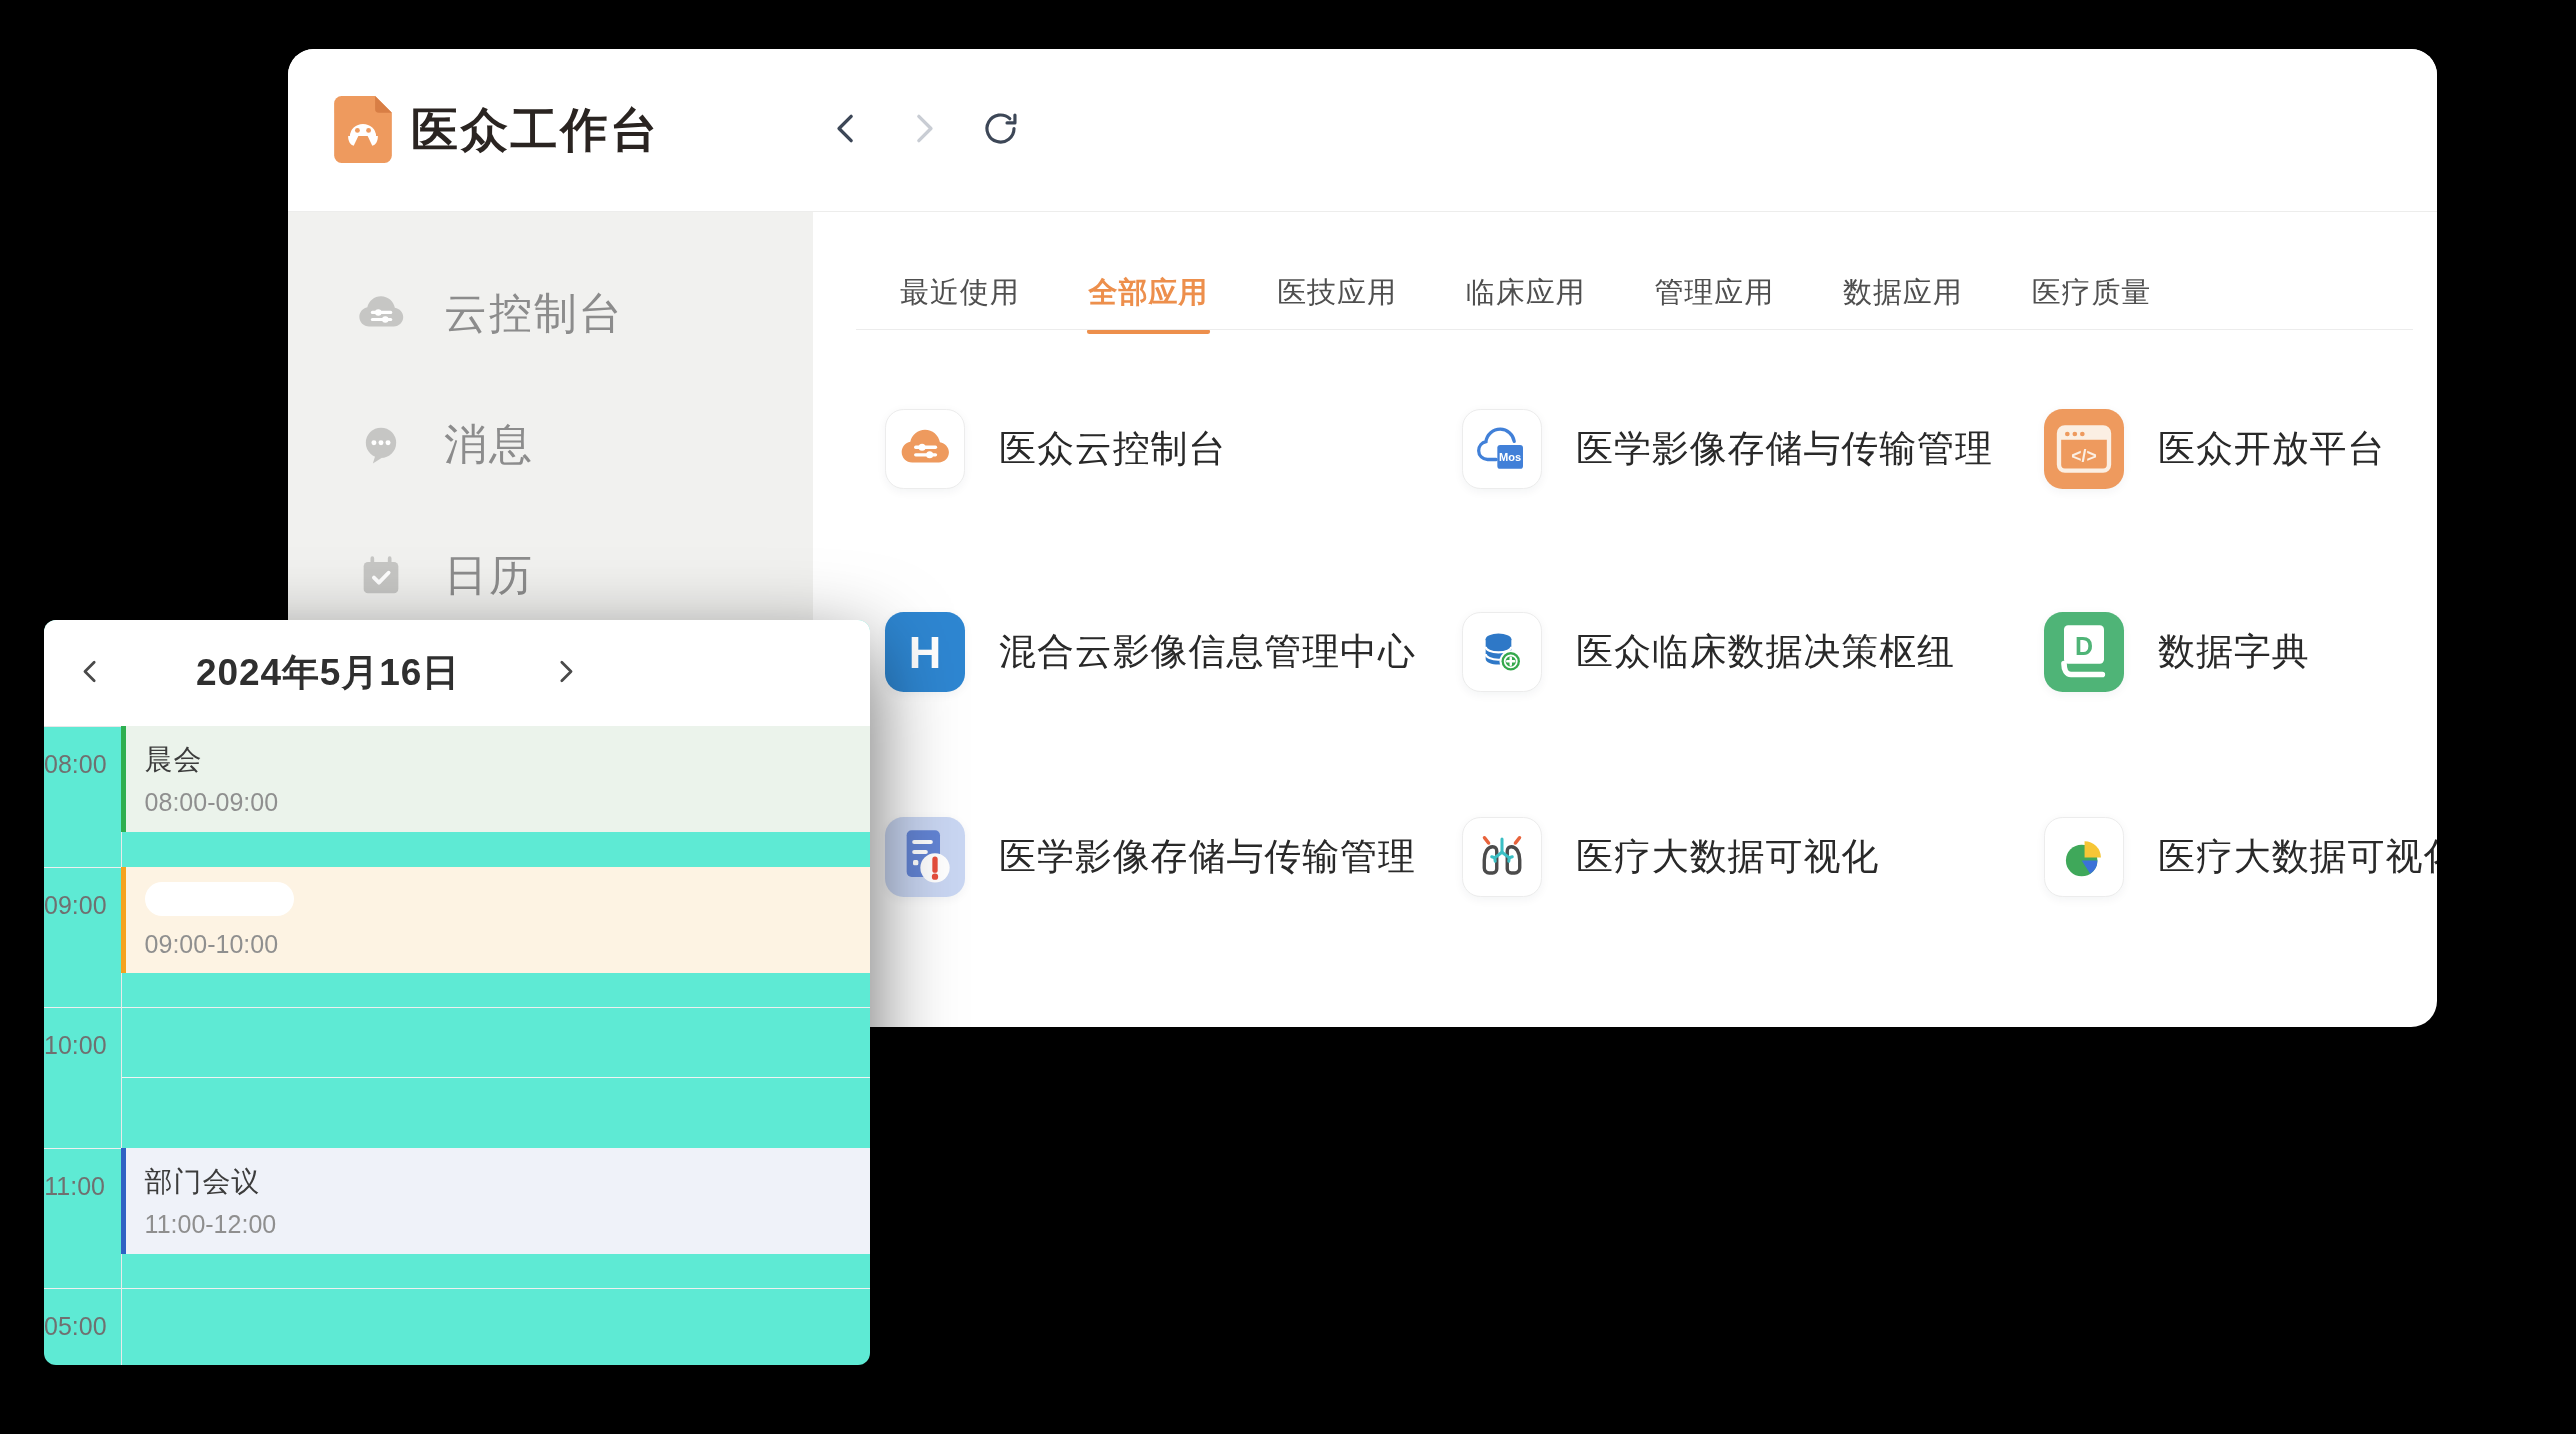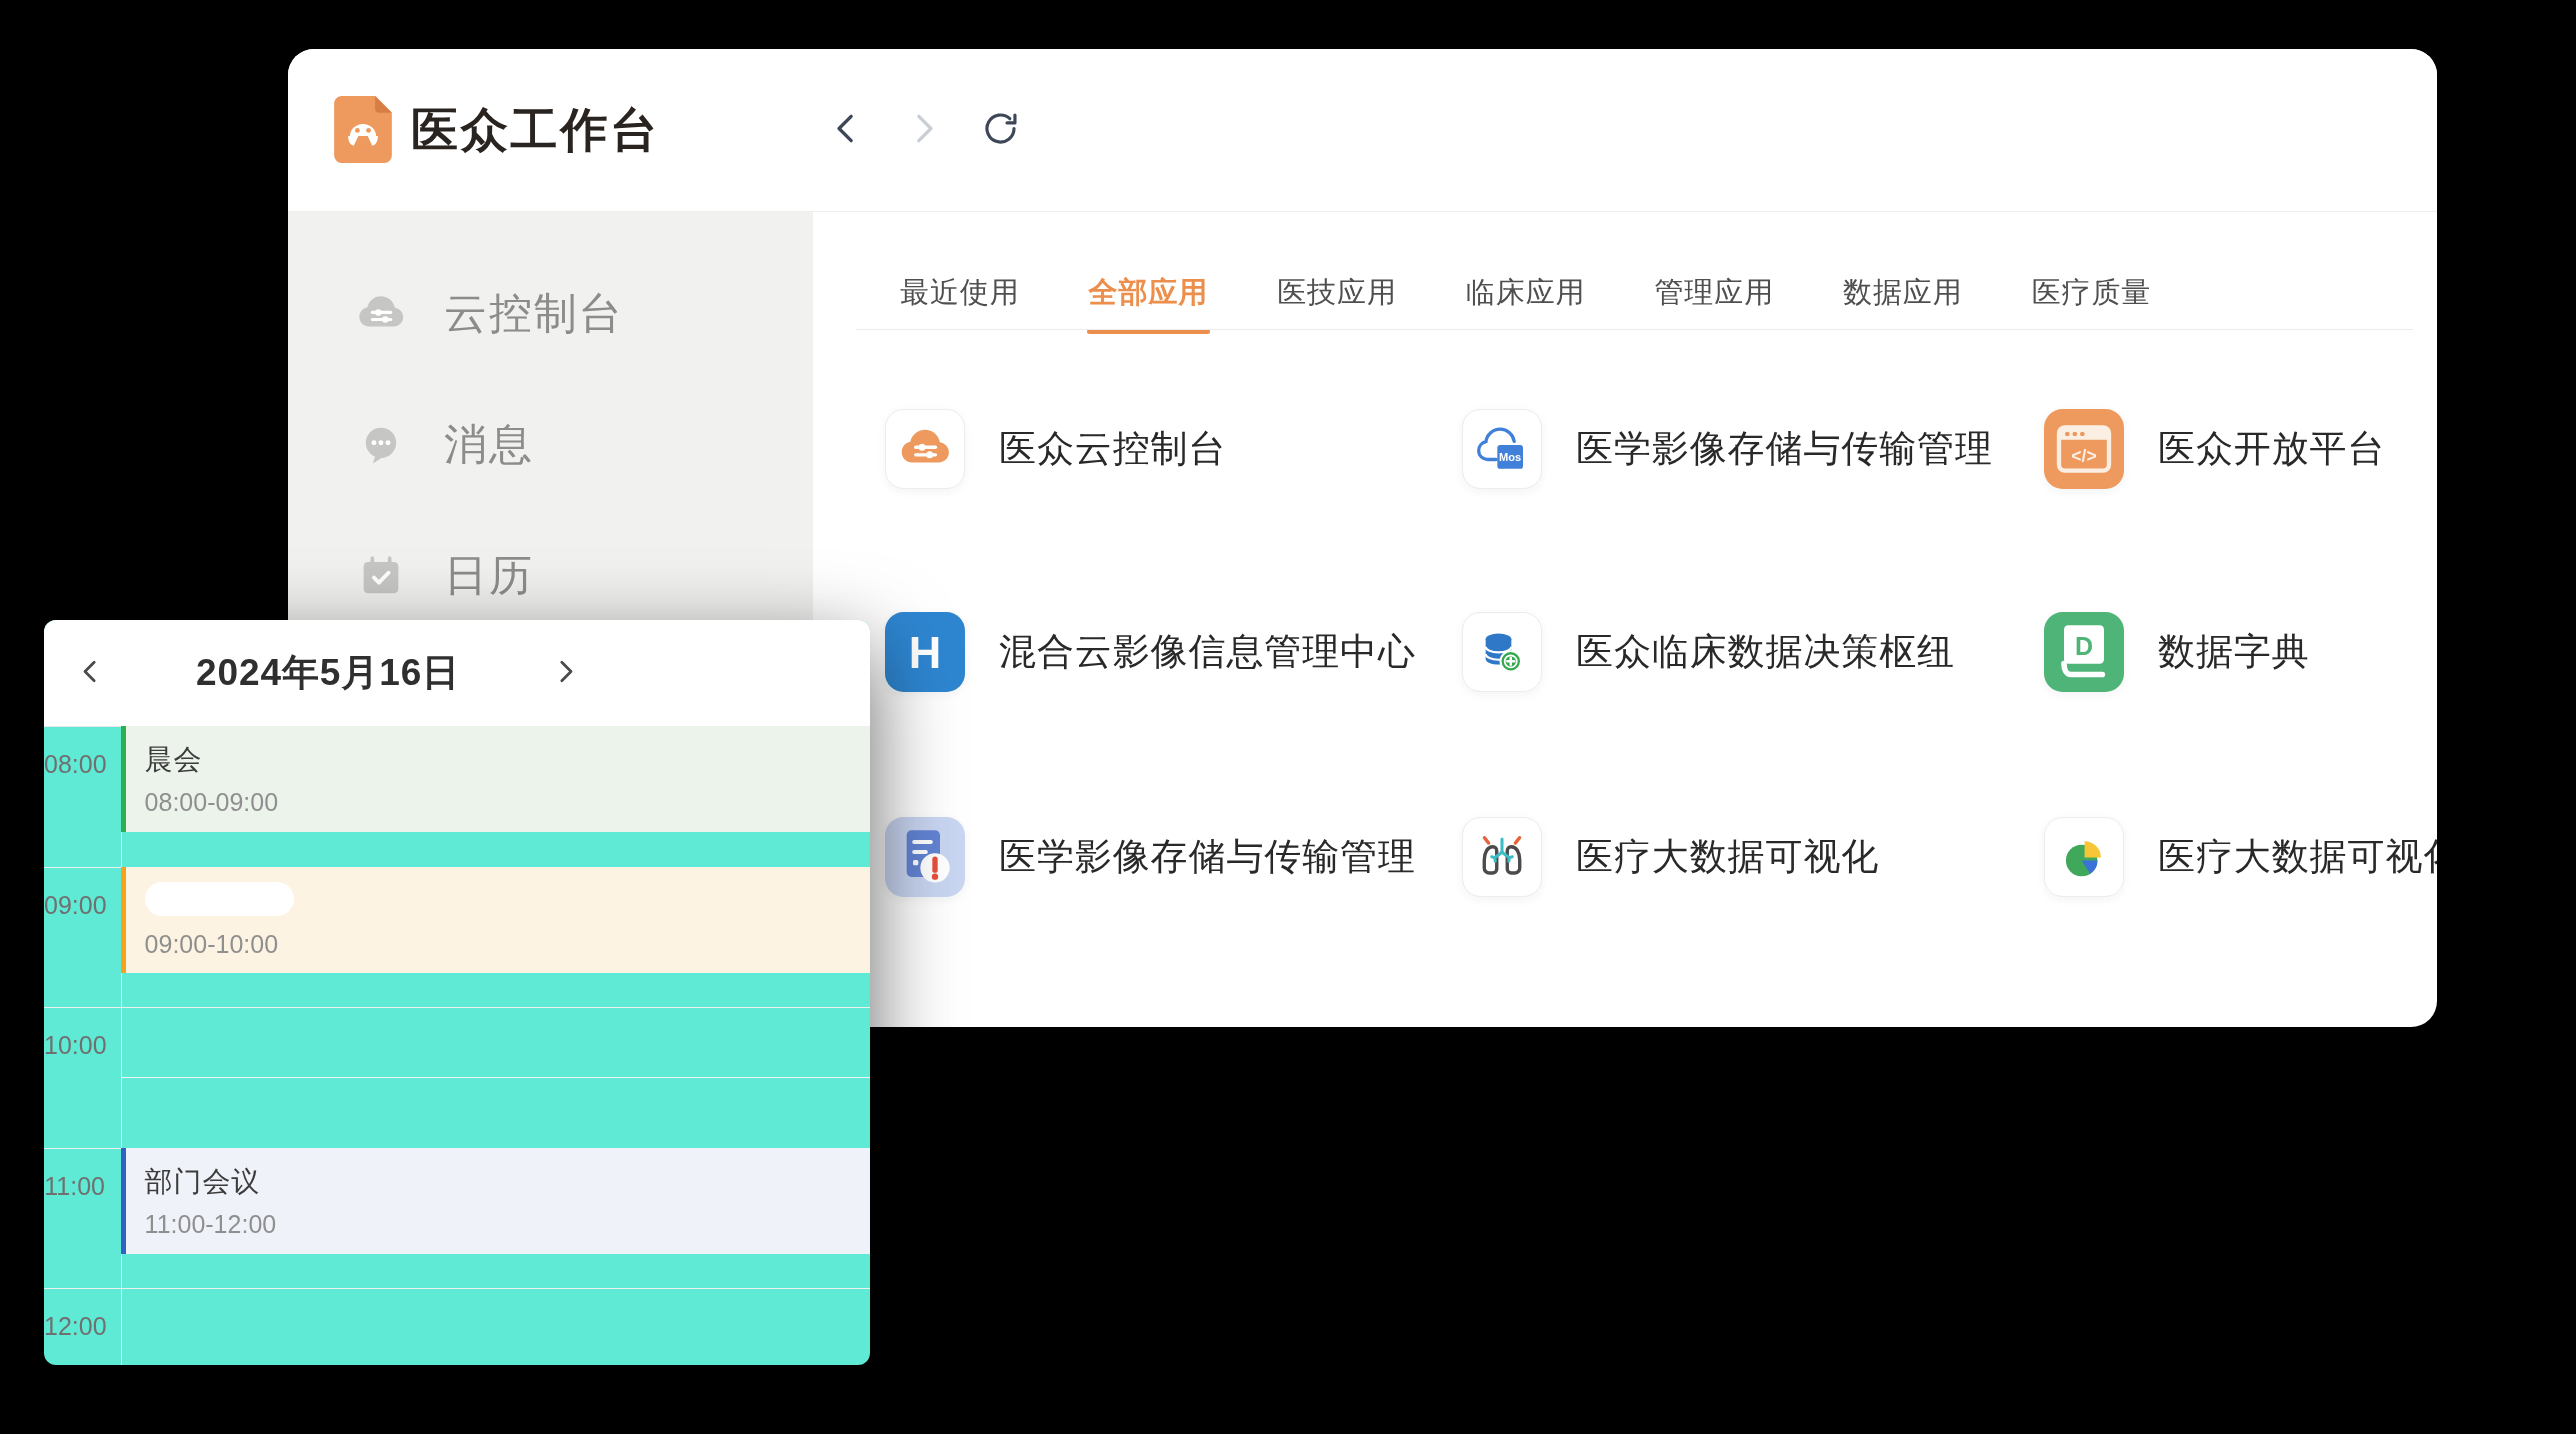--- a/index.html
+++ b/index.html
@@ -287,21 +287,21 @@
         <div class="hour-line" style="top:247px"></div>
         <div class="hour-line" style="top:387px"></div>
         <div class="hour-line" style="top:528px"></div>
         <div class="hour-line" style="top:668px"></div>
         <div class="half-line" style="top:457px"></div>
         <div class="vline"></div>
         <div class="time-label" style="top:130px">08:00</div>
         <div class="time-label" style="top:271px">09:00</div>
         <div class="time-label" style="top:411px">10:00</div>
         <div class="time-label" style="top:552px">11:00</div>
-        <div class="time-label" style="top:692px">12:00</div>
+        <div class="time-label" style="top:692px">05:00</div>
         <div class="event" style="top: 106px; border-left-color: rgb(47, 175, 79); background: rgb(235, 243, 235);">
           <div class="ev-title">晨会</div>
           <div class="ev-time">08:00-09:00</div>
         </div>
         <div class="event" style="top: 247px; border-left-color: rgb(245, 163, 31); background: rgb(253, 243, 227);">
           <div class="pill"></div>
           <div class="ev-time">09:00-10:00</div>
         </div>
         <div class="event" style="top: 528px; border-left-color: rgb(47, 98, 196); background: rgb(239, 242, 249);">
           <div class="ev-title">部门会议</div>

